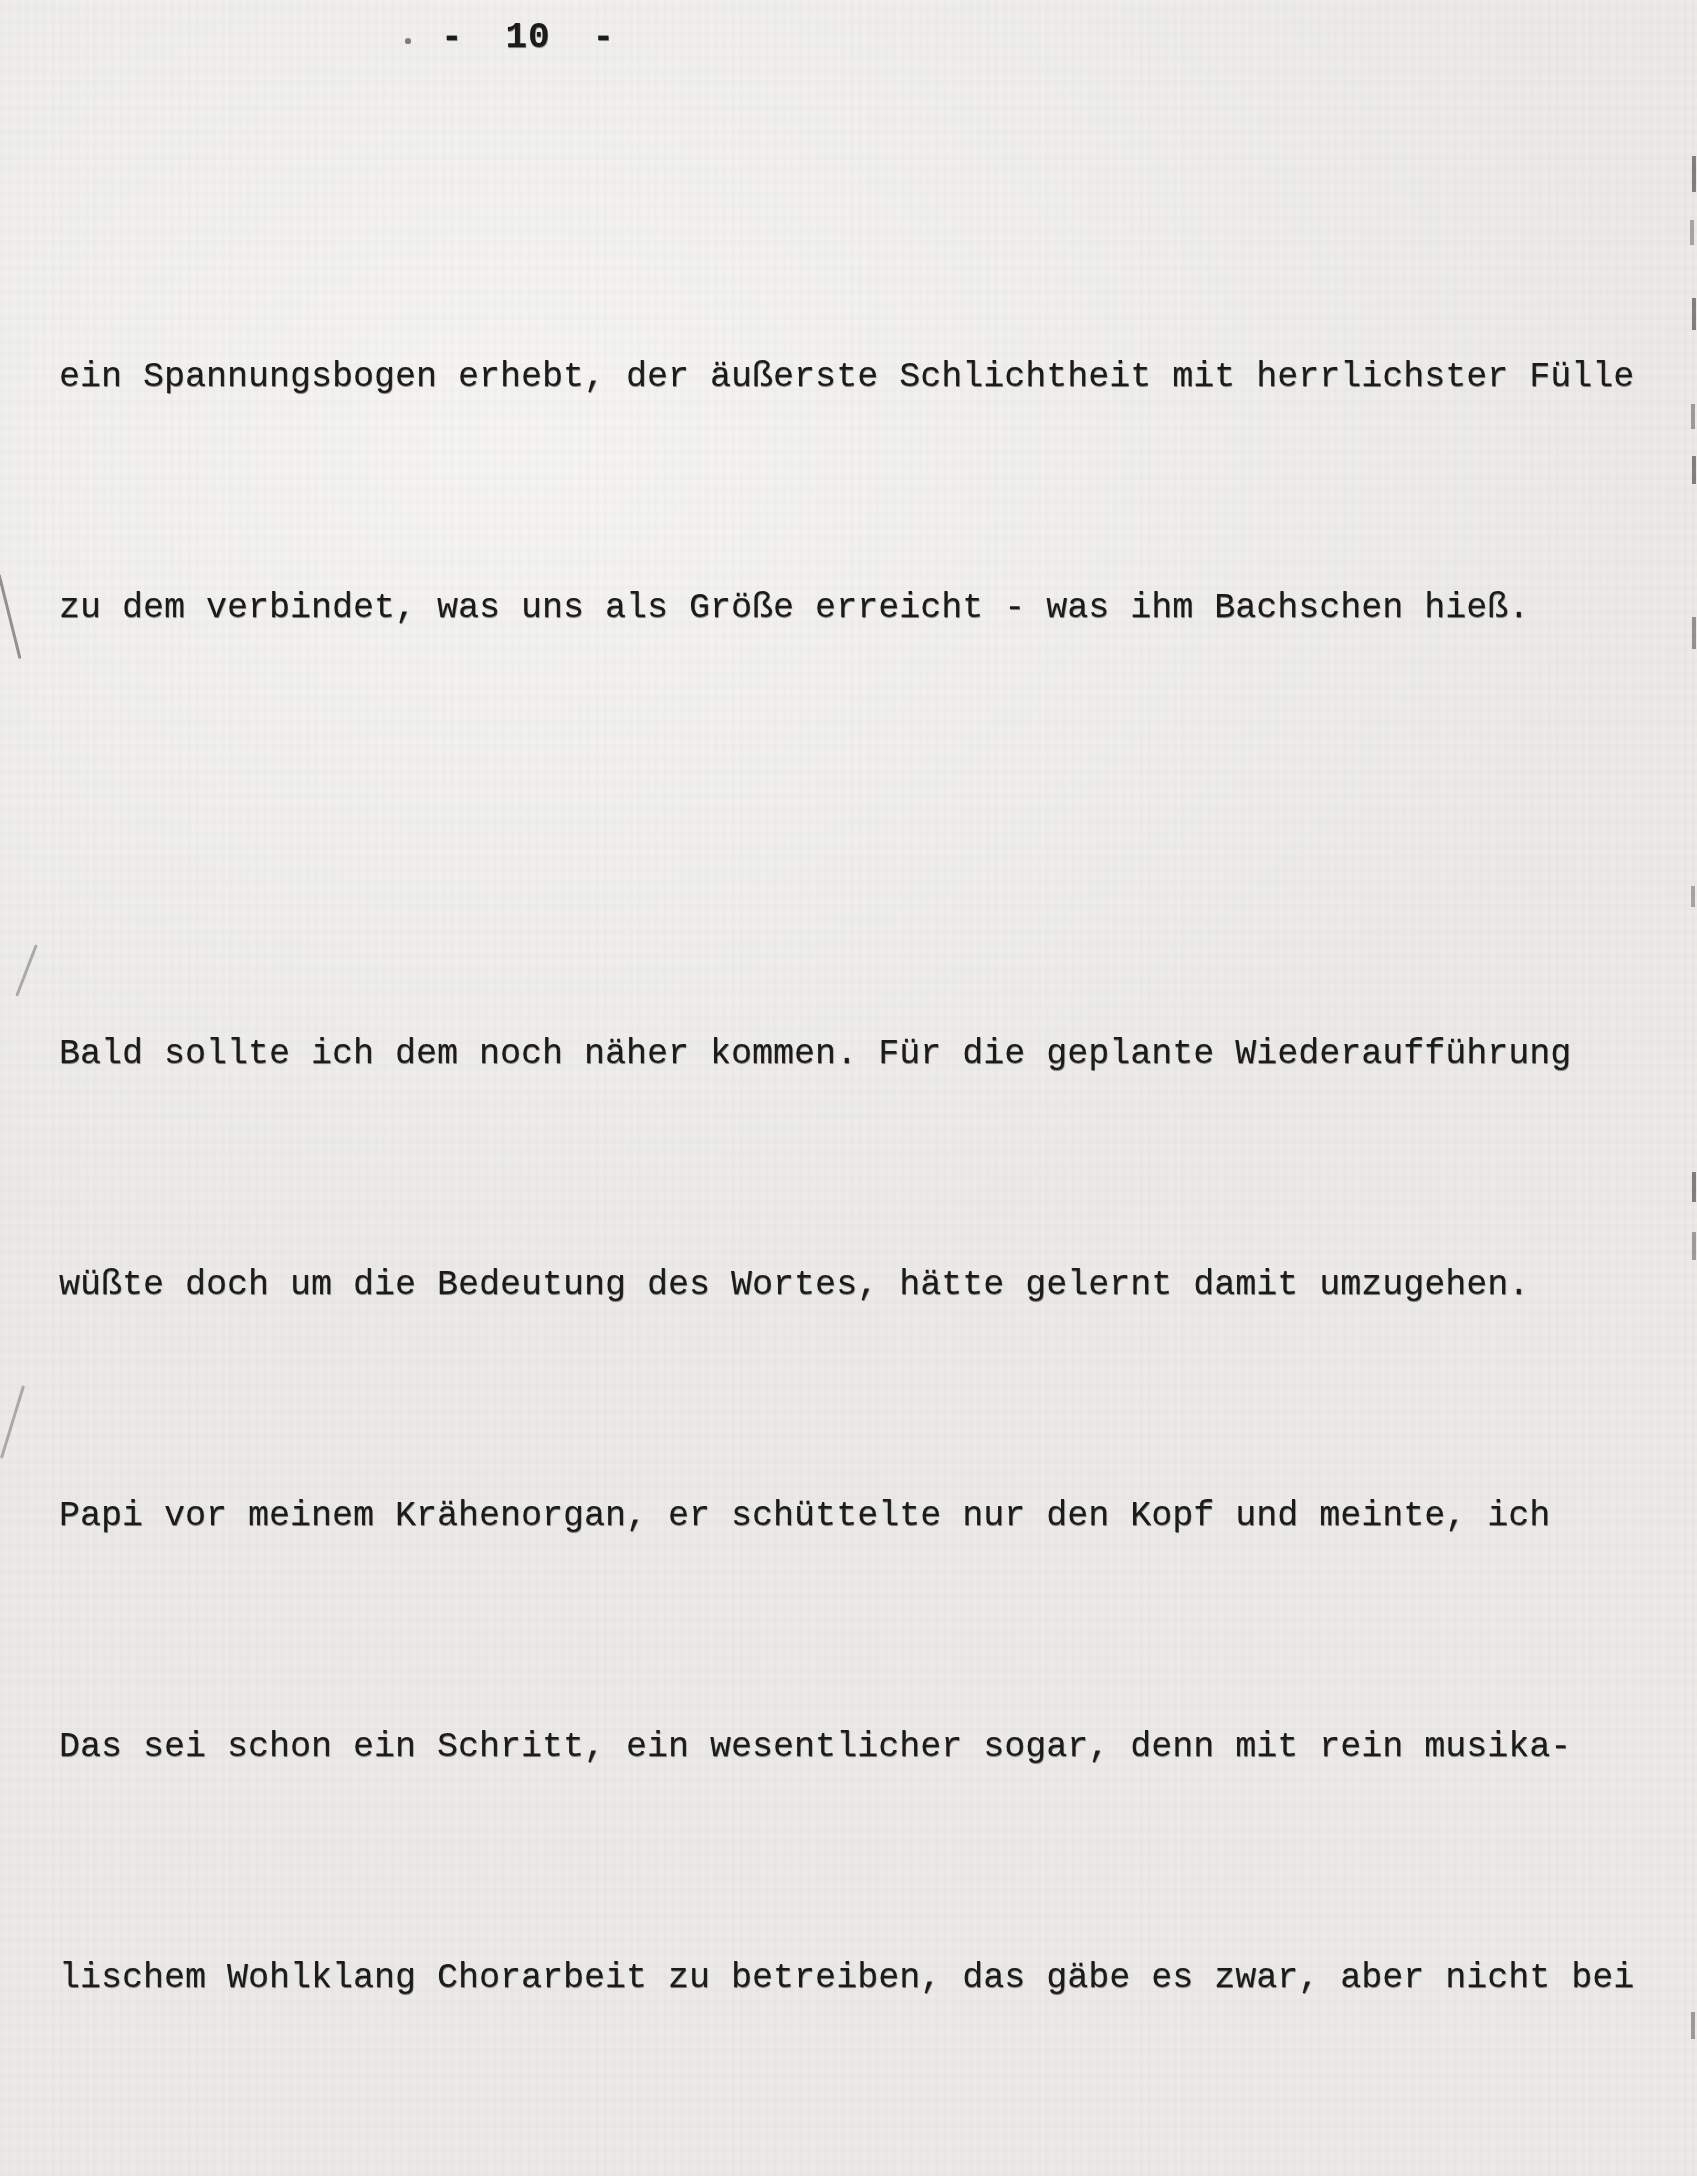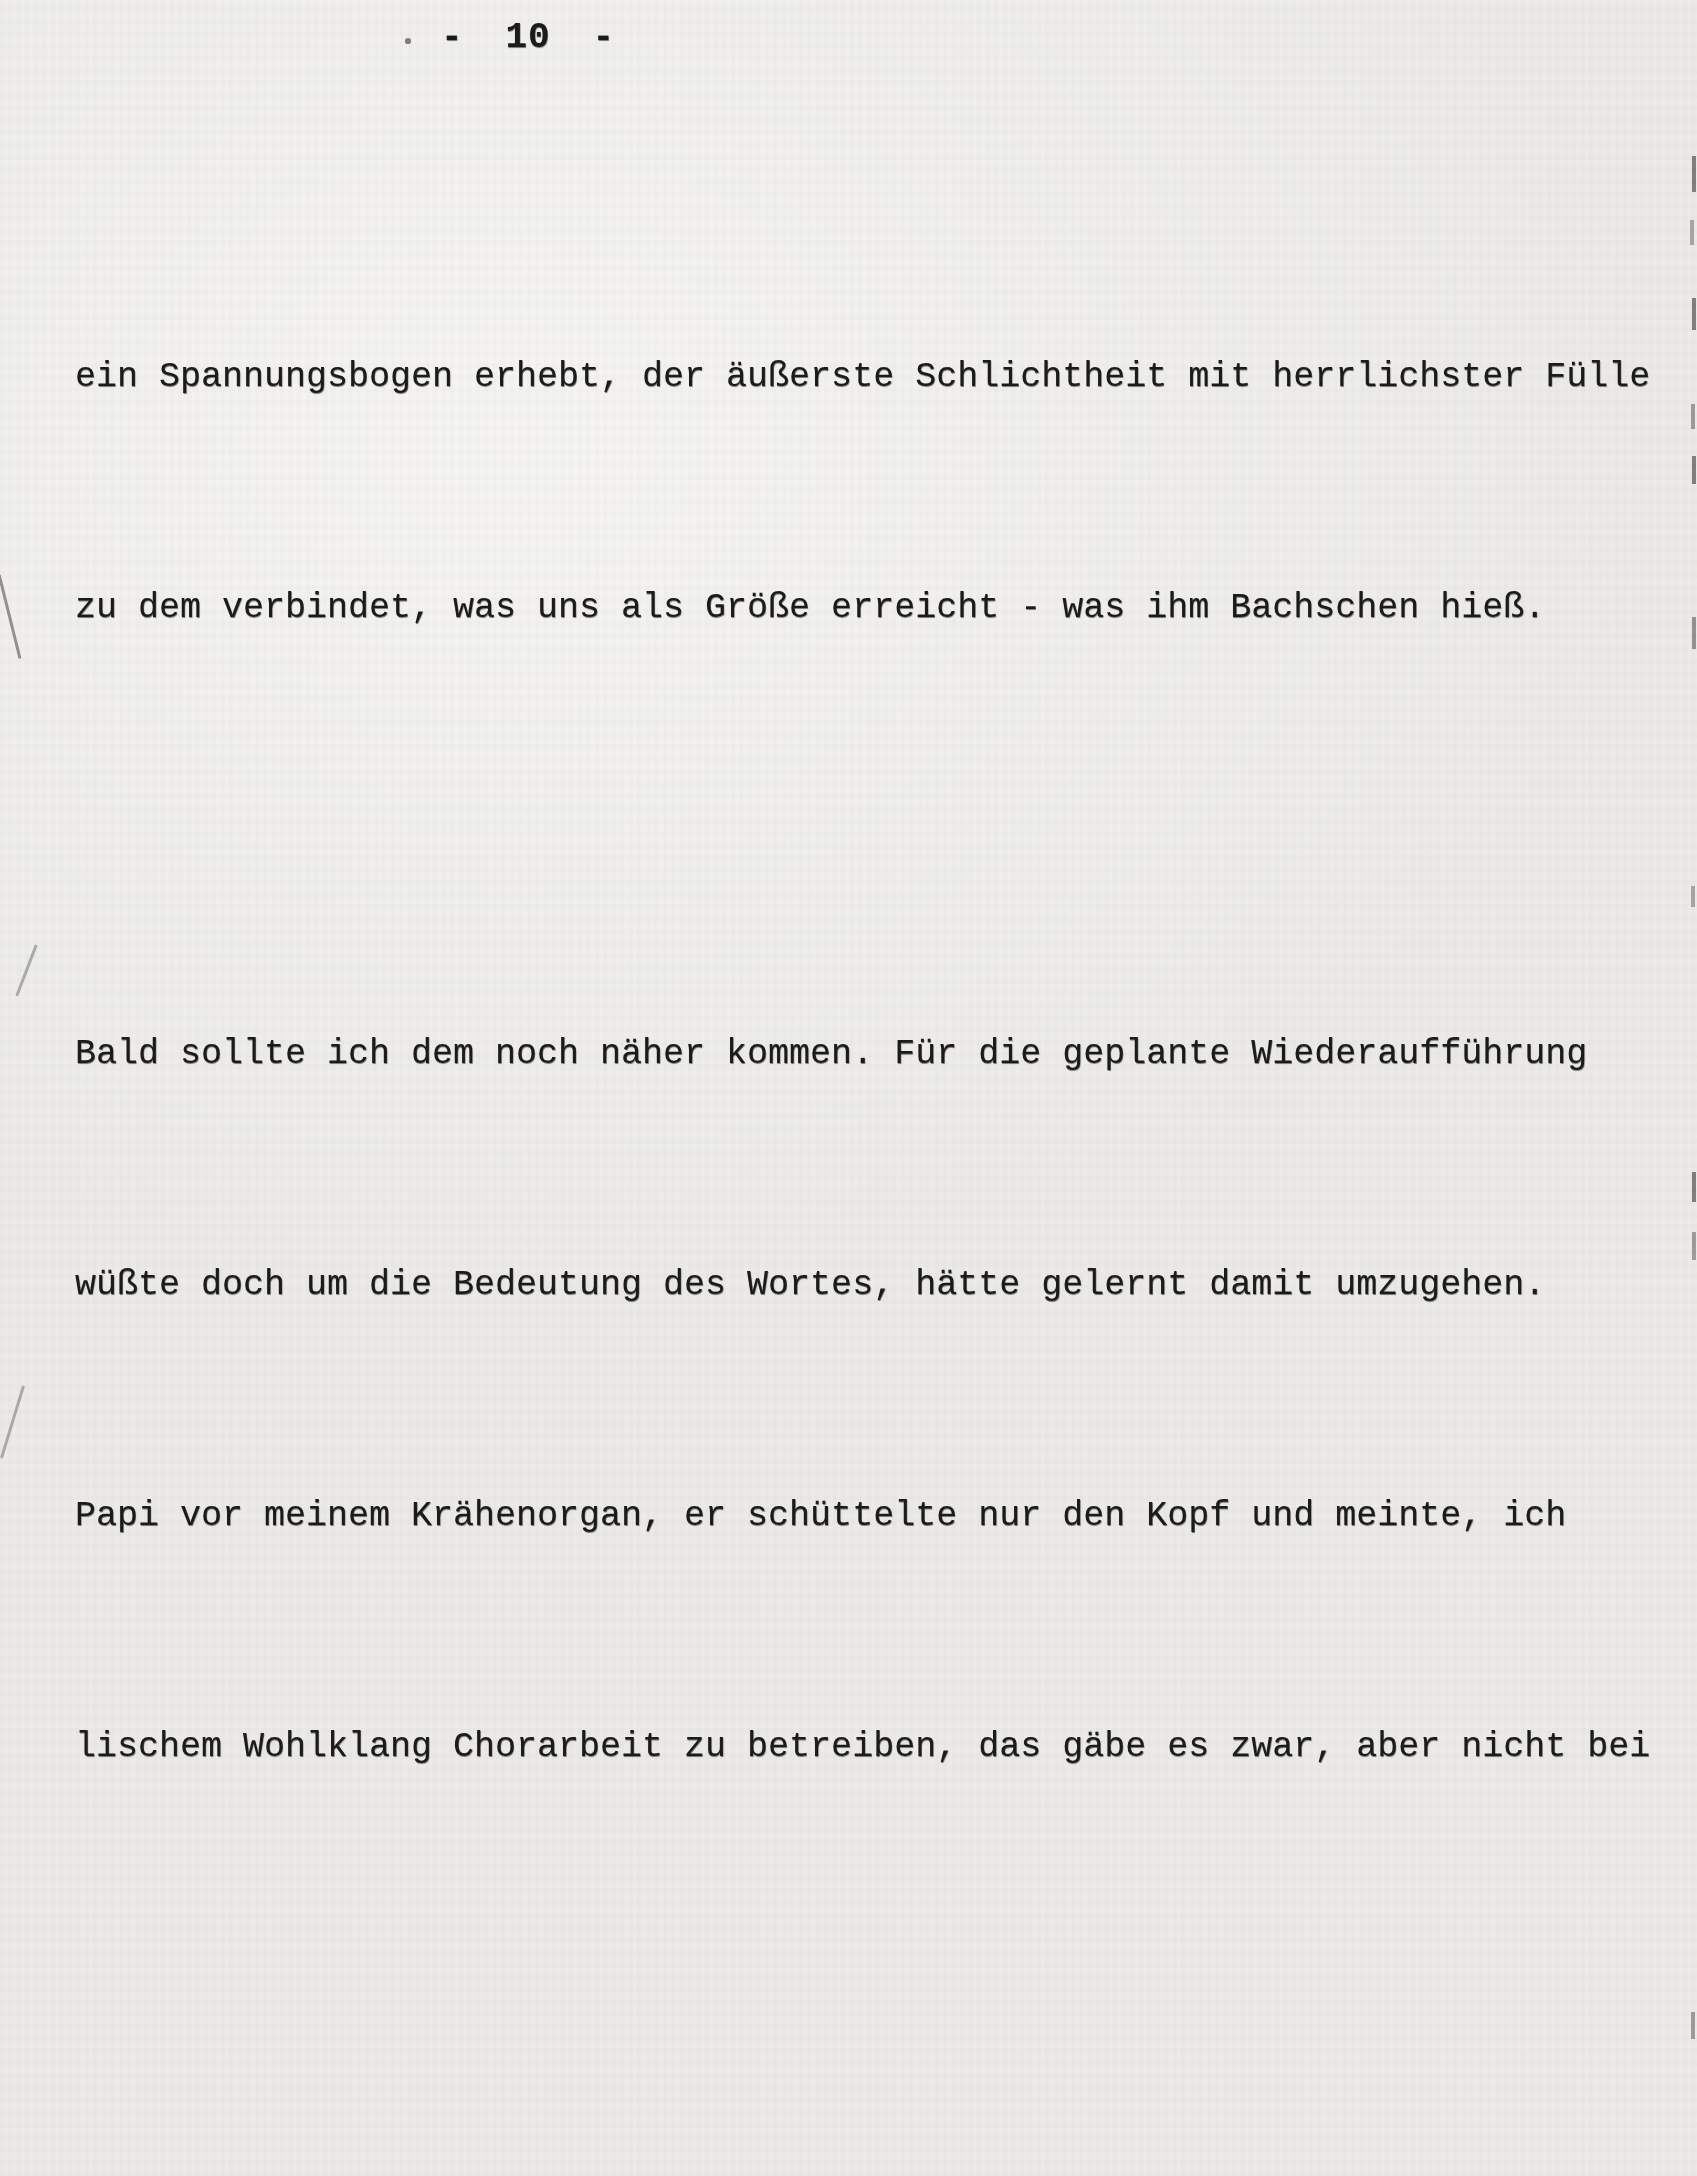--- a/index.html
+++ b/index.html
@@ -38,21 +38,21 @@
   .text-column {
     position: absolute;
     left: 59px;
     top: 0;
     width: 1618px;
     padding-top: 185px;
     font-size: 35px;
     line-height: 77px;
   }
   .para {
-    margin: 0 0 61px 16px;
+    margin: 0 0 61px 0;
     white-space: pre;
   }
   .tl {
     height: 77px;
     white-space: pre;
   }
   
   .pencil-mark {
     position: absolute;
     width: 2.8px;
@@ -103,20 +103,21 @@
 
     <div class="para">
       <div class="tl">ein Spannungsbogen erhebt, der äußerste Schlichtheit mit herrlichster Fülle</div>
       <div class="tl">zu dem verbindet, was uns als Größe erreicht - was ihm Bachschen hieß.</div>
     </div>
 
     <div class="para">
       <div class="tl">Bald sollte ich dem noch näher kommen. Für die geplante Wiederaufführung</div>
       <div class="tl">wüßte doch um die Bedeutung des Wortes, hätte gelernt damit umzugehen.</div>
       <div class="tl">Papi vor meinem Krähenorgan, er schüttelte nur den Kopf und meinte, ich</div>
+      <div class="tl">Das sei schon ein Schritt, ein wesentlicher sogar, denn mit rein musika-</div>
       <div class="tl">lischem Wohlklang Chorarbeit zu betreiben, das gäbe es zwar, aber nicht bei</div>
       
       
       
     </div>
 
   </div>
 
   <div class="pencil-mark mark-a"></div>
   <div class="pencil-mark mark-b"></div>

